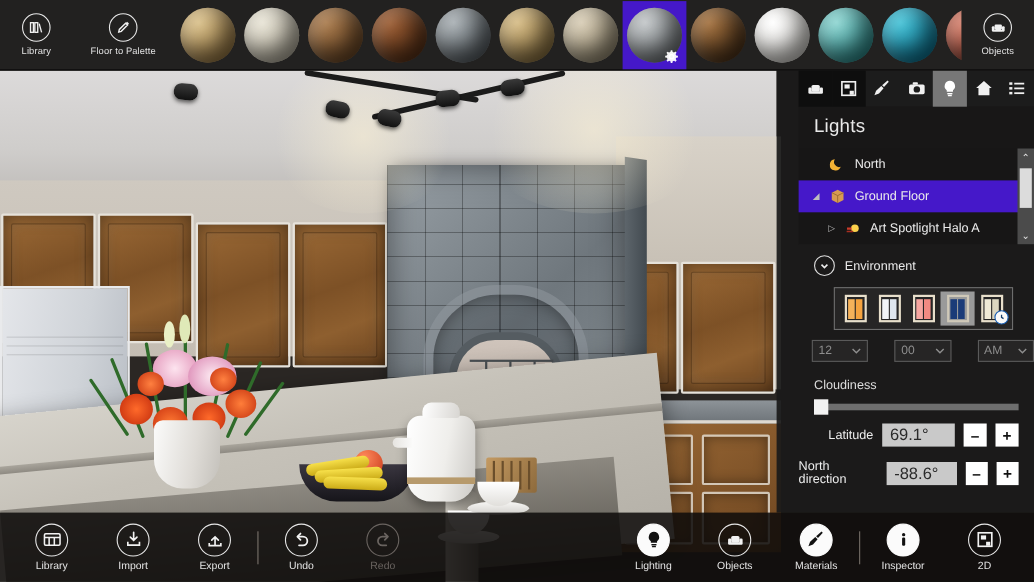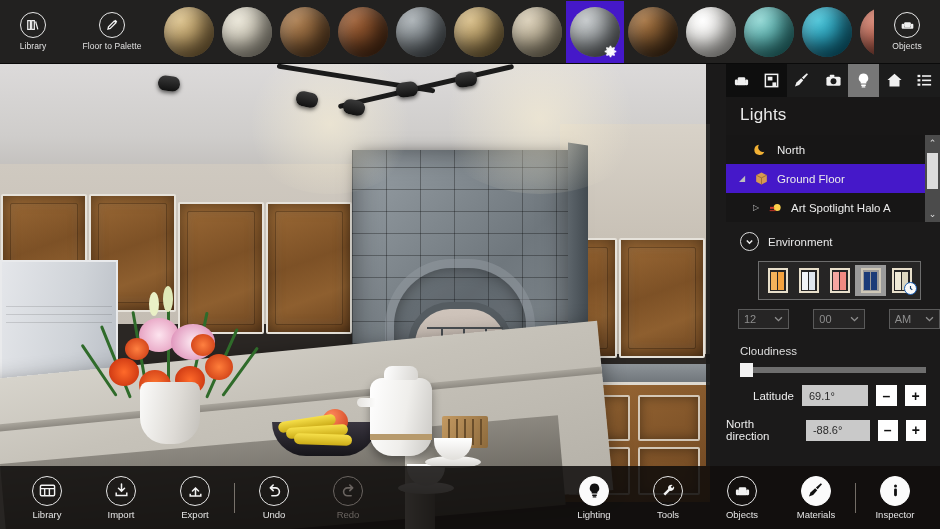--- a/index.html
+++ b/index.html
@@ -210,21 +210,21 @@
   .sel2 .cv { font-size:8px; }
 
   .cloud-lbl { margin:16px 0 0 14px; font-size:11.5px; color:#dedede; }
   .slider { position:relative; margin:10px 14px 0 14px; height:6px;
     background:#6e6e6e; }
   .slider .knob { position:absolute; left:0; top:-4px; width:13px; height:14px; background:#f2f2f2; }
 
   .fieldrow { display:flex; align-items:center; justify-content:flex-end;
     gap:8px; margin:12px 14px 0 0; }
   .fieldrow .flbl { font-size:11.5px; color:#ececec; }
-  .fieldval { width:66px; height:21px; background:#c9c9c9; color:#2b2b2b; font-size:11px;
+  .fieldval { width:66px; height:21px; background:#c9c9c9; color:#2b2b2b; font-size:15px;
     display:flex; align-items:center; padding-left:7px; }
   .stepb { width:21px; height:21px; background:#fff; color:#111;
     display:flex; align-items:center; justify-content:center; font-size:14px;
     font-weight:bold; cursor:pointer; line-height:1; }
 
   
   .bottombar { position:absolute; left:0; bottom:0; width:940px; height:63px;
     background:rgba(14,12,11,.86); display:flex; align-items:center; z-index:30; }
   .bb { display:flex; flex-direction:column; align-items:center; justify-content:center;
     gap:3px; width:70px; cursor:pointer; }
@@ -699,28 +699,20 @@
               <path d="M9 1.6a5 5 0 0 0-3 9v1.6h6V10.6a5 5 0 0 0-3-9z"></path>
               <rect x="6.4" y="13.2" width="5.2" height="1.5" rx="0.7"></rect>
               <rect x="7" y="15.2" width="4" height="1.3" rx="0.6"></rect>
             </svg>
           </span>
           <span class="t">Lighting</span>
         </div>
         <div class="bb">
           <span class="c">
             <svg width="17" height="17" viewBox="0 0 18 18" fill="#f2f2f2">
-              <path d="M13.4 3.1a3.6 3.6 0 0 0-4.8 4.3l-5 5 1.9 1.9 5-5a3.6 3.6 0 0 0 4.3-4.8l-2 2-1.4-1.4z"></path>
-            </svg>
-          </span>
-          <span class="t">Tools</span>
-        </div>
-        <div class="bb">
-          <span class="c">
-            <svg width="17" height="17" viewBox="0 0 18 18" fill="#f2f2f2">
               <rect x="2" y="8" width="3.2" height="6" rx="1.2"></rect>
               <rect x="12.8" y="8" width="3.2" height="6" rx="1.2"></rect>
               <rect x="5" y="5.5" width="8" height="6.5" rx="1.5"></rect>
               <rect x="4" y="11.5" width="10" height="2.4" rx="1"></rect>
             </svg>
           </span>
           <span class="t">Objects</span>
         </div>
         <div class="bb">
           <span class="c fill">
@@ -734,16 +726,26 @@
         <div class="divider"></div>
         <div class="bb">
           <span class="c fill">
             <svg width="17" height="17" viewBox="0 0 18 18" fill="#111">
               <circle cx="9" cy="4.3" r="1.6"></circle>
               <rect x="7.5" y="7" width="3" height="8" rx="1.2"></rect>
             </svg>
           </span>
           <span class="t">Inspector</span>
         </div>
+        <div class="bb">
+          <span class="c">
+            <svg width="17" height="17" viewBox="0 0 18 18" fill="#f2f2f2">
+              <rect x="2.5" y="2.5" width="13" height="13" fill="none" stroke="#f2f2f2" stroke-width="1.6"></rect>
+              <rect x="5" y="5" width="5" height="4"></rect>
+              <path d="M10 11h4v4h-4z"></path>
+            </svg>
+          </span>
+          <span class="t">2D</span>
+        </div>
       </div>
     <div style="width:10px"></div>
   </div>
 </div>
 
 </body></html>

